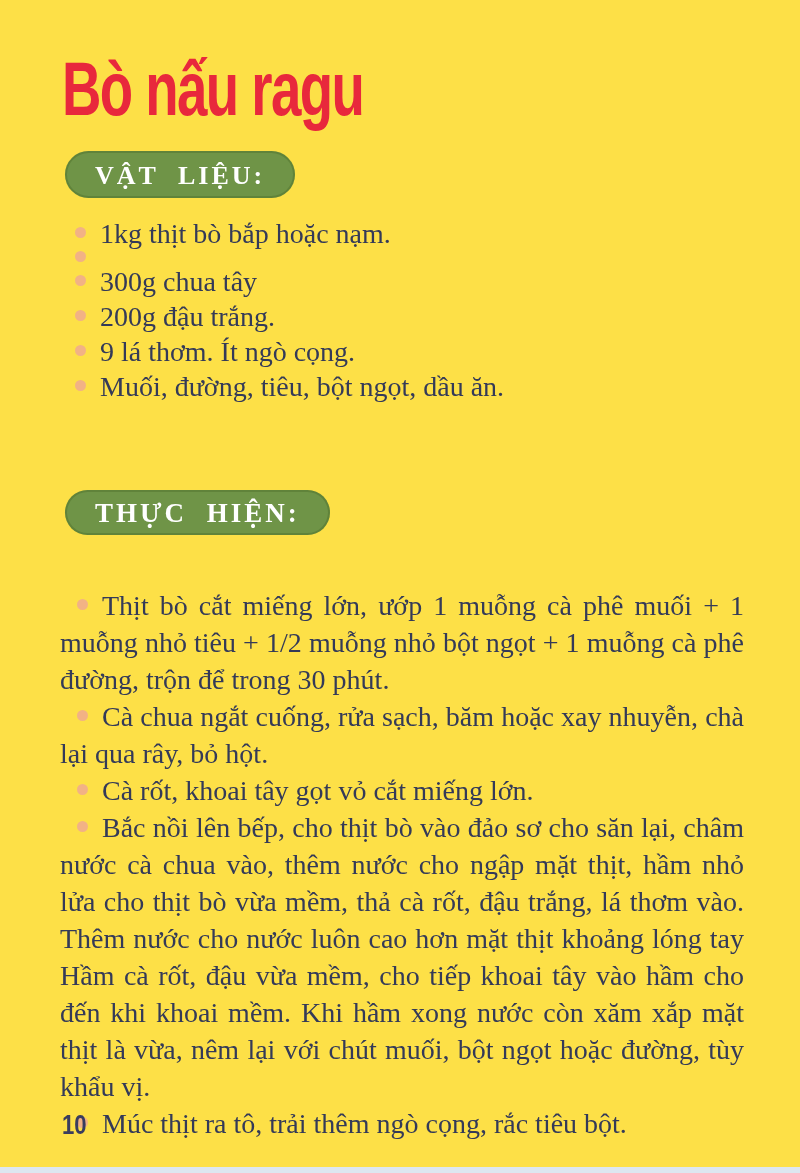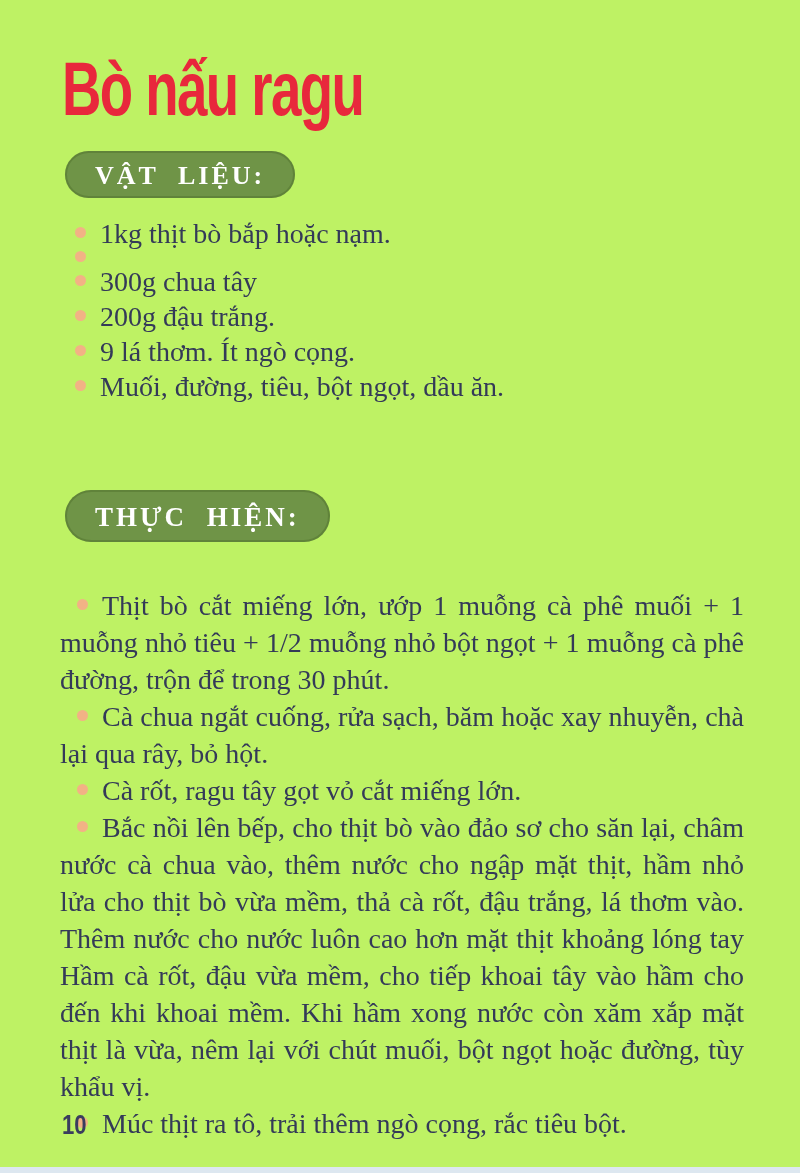--- a/index.html
+++ b/index.html
@@ -1,21 +1,21 @@
 <!DOCTYPE html>
 <html lang="vi" style="--title-red: #e8283c; --badge-green: #6f9447; --body-text: #343a58; --bullet-peach: #f2b285;"><head>
 <meta charset="utf-8">
 <style>
   * { margin: 0; padding: 0; box-sizing: border-box; }
   html, body { background: #ffffff; }
   .page {
     position: relative;
     width: 800px;
     height: 1173px;
-    background: #bef264;
+    background: #fde047;
     overflow: hidden;
     font-family: "Liberation Serif", "DejaVu Serif", serif;
     color: var(--body-text, #343a58);
   }
 
   
   .title {
     position: absolute;
     left: 62px;
     top: 46px;
@@ -41,21 +41,21 @@
     font-weight: bold;
     font-size: 26px;
     letter-spacing: 3px;
     word-spacing: 10px;
     padding: 4px 30px 2px 30px;
     border-radius: 26px;
     box-shadow: inset 0 0 0 2px rgba(70,100,35,0.35);
     white-space: nowrap;
   }
   .badge-ingredients { top: 151px; height: 47px; min-width: 205px; }
-  .badge-instructions { top: 490px; height: 52px; min-width: 223px; font-size: 27px; }
+  .badge-instructions { top: 490px; height: 45px; min-width: 223px; font-size: 27px; }
 
   
   .ingredients {
     position: absolute;
     left: 62px;
     top: 216px;
     list-style: none;
   }
   .ingredient {
     display: flex;
@@ -148,21 +148,21 @@
       <span class="bullet"></span>
       <span>Muối, đường, tiêu, bột ngọt, dầu ăn.</span>
     </li>
   </ul>
 
   <div class="badge badge-instructions">THỰC HIỆN:</div>
 
   <div class="instructions">
     <p class="step"><span class="bullet"></span><span>Thịt bò cắt miếng lớn, ướp 1 muỗng cà phê muối + 1 muỗng nhỏ tiêu + 1/2 muỗng nhỏ bột ngọt + 1 muỗng cà phê đường, trộn để trong 30 phút.</span></p>
     <p class="step"><span class="bullet"></span><span>Cà chua ngắt cuống, rửa sạch, băm hoặc xay nhuyễn, chà lại qua rây, bỏ hột.</span></p>
-    <p class="step"><span class="bullet"></span><span>Cà rốt, ragu tây gọt vỏ cắt miếng lớn.</span></p>
+    <p class="step"><span class="bullet"></span><span>Cà rốt, khoai tây gọt vỏ cắt miếng lớn.</span></p>
     <p class="step"><span class="bullet"></span><span>Bắc nồi lên bếp, cho thịt bò vào đảo sơ cho săn lại, châm nước cà chua vào, thêm nước cho ngập mặt thịt, hầm nhỏ lửa cho thịt bò vừa mềm, thả cà rốt, đậu trắng, lá thơm vào. Thêm nước cho nước luôn cao hơn mặt thịt khoảng lóng tay  Hầm cà rốt, đậu vừa mềm, cho tiếp khoai tây vào hầm cho đến khi khoai mềm. Khi hầm xong nước còn xăm xắp mặt thịt là vừa, nêm lại với chút muối, bột ngọt hoặc đường, tùy khẩu vị.</span></p>
     <p class="step"><span class="bullet"></span><span>Múc thịt ra tô, trải thêm ngò cọng, rắc tiêu bột.</span></p>
   </div>
 
   <div class="page-number">10</div>
 
   <div class="bottom-edge"></div>
 
 </div>
 

